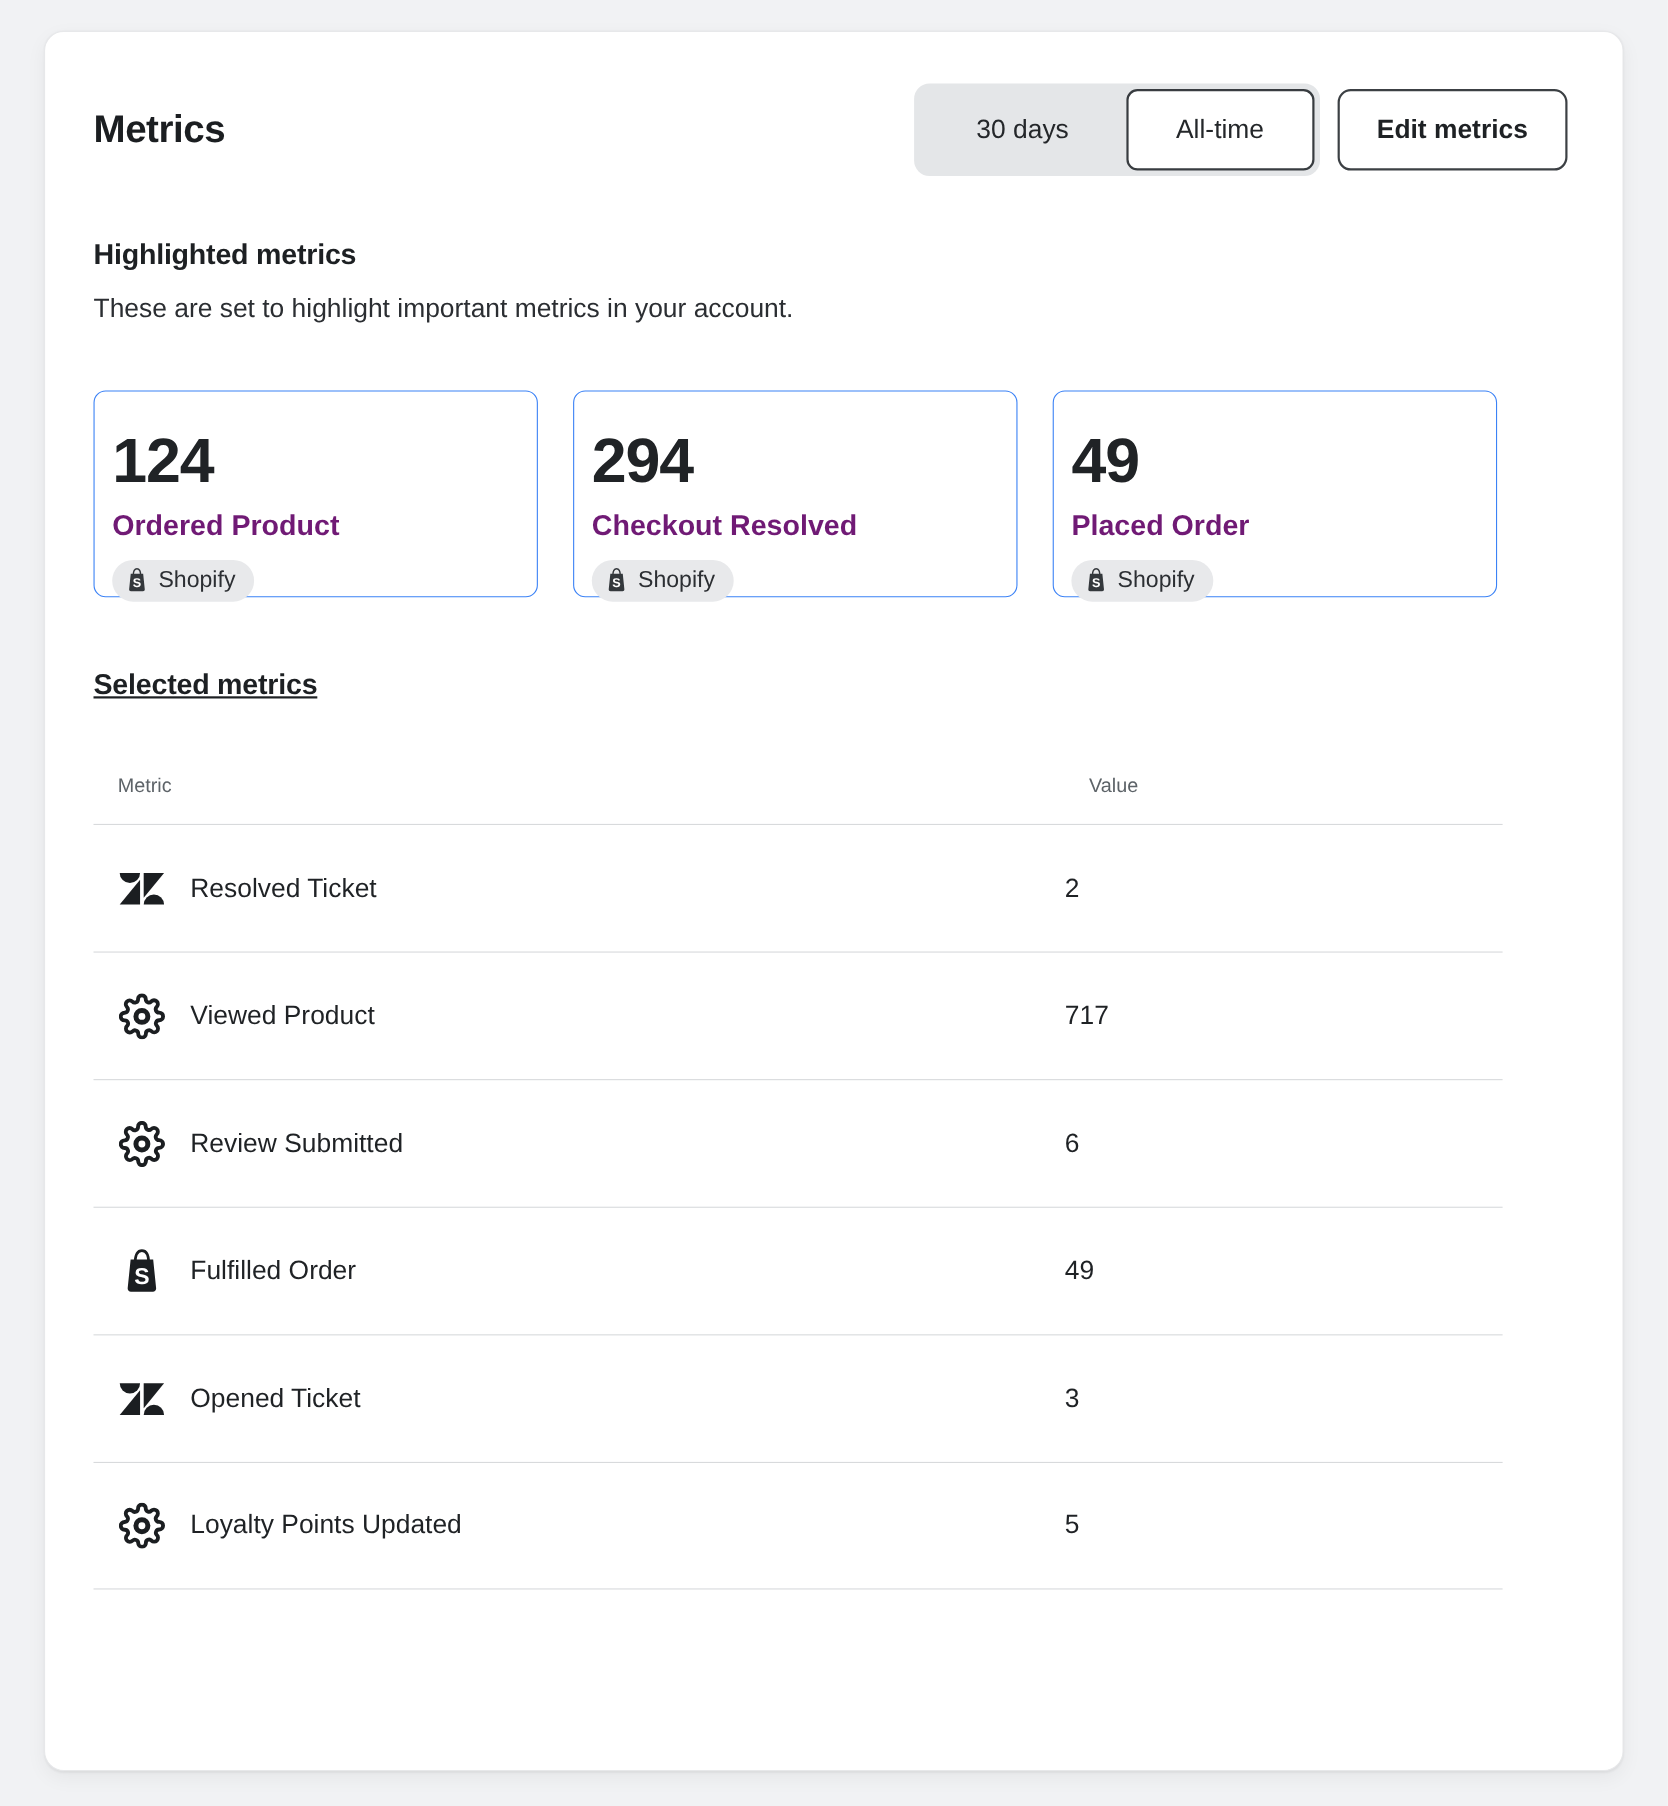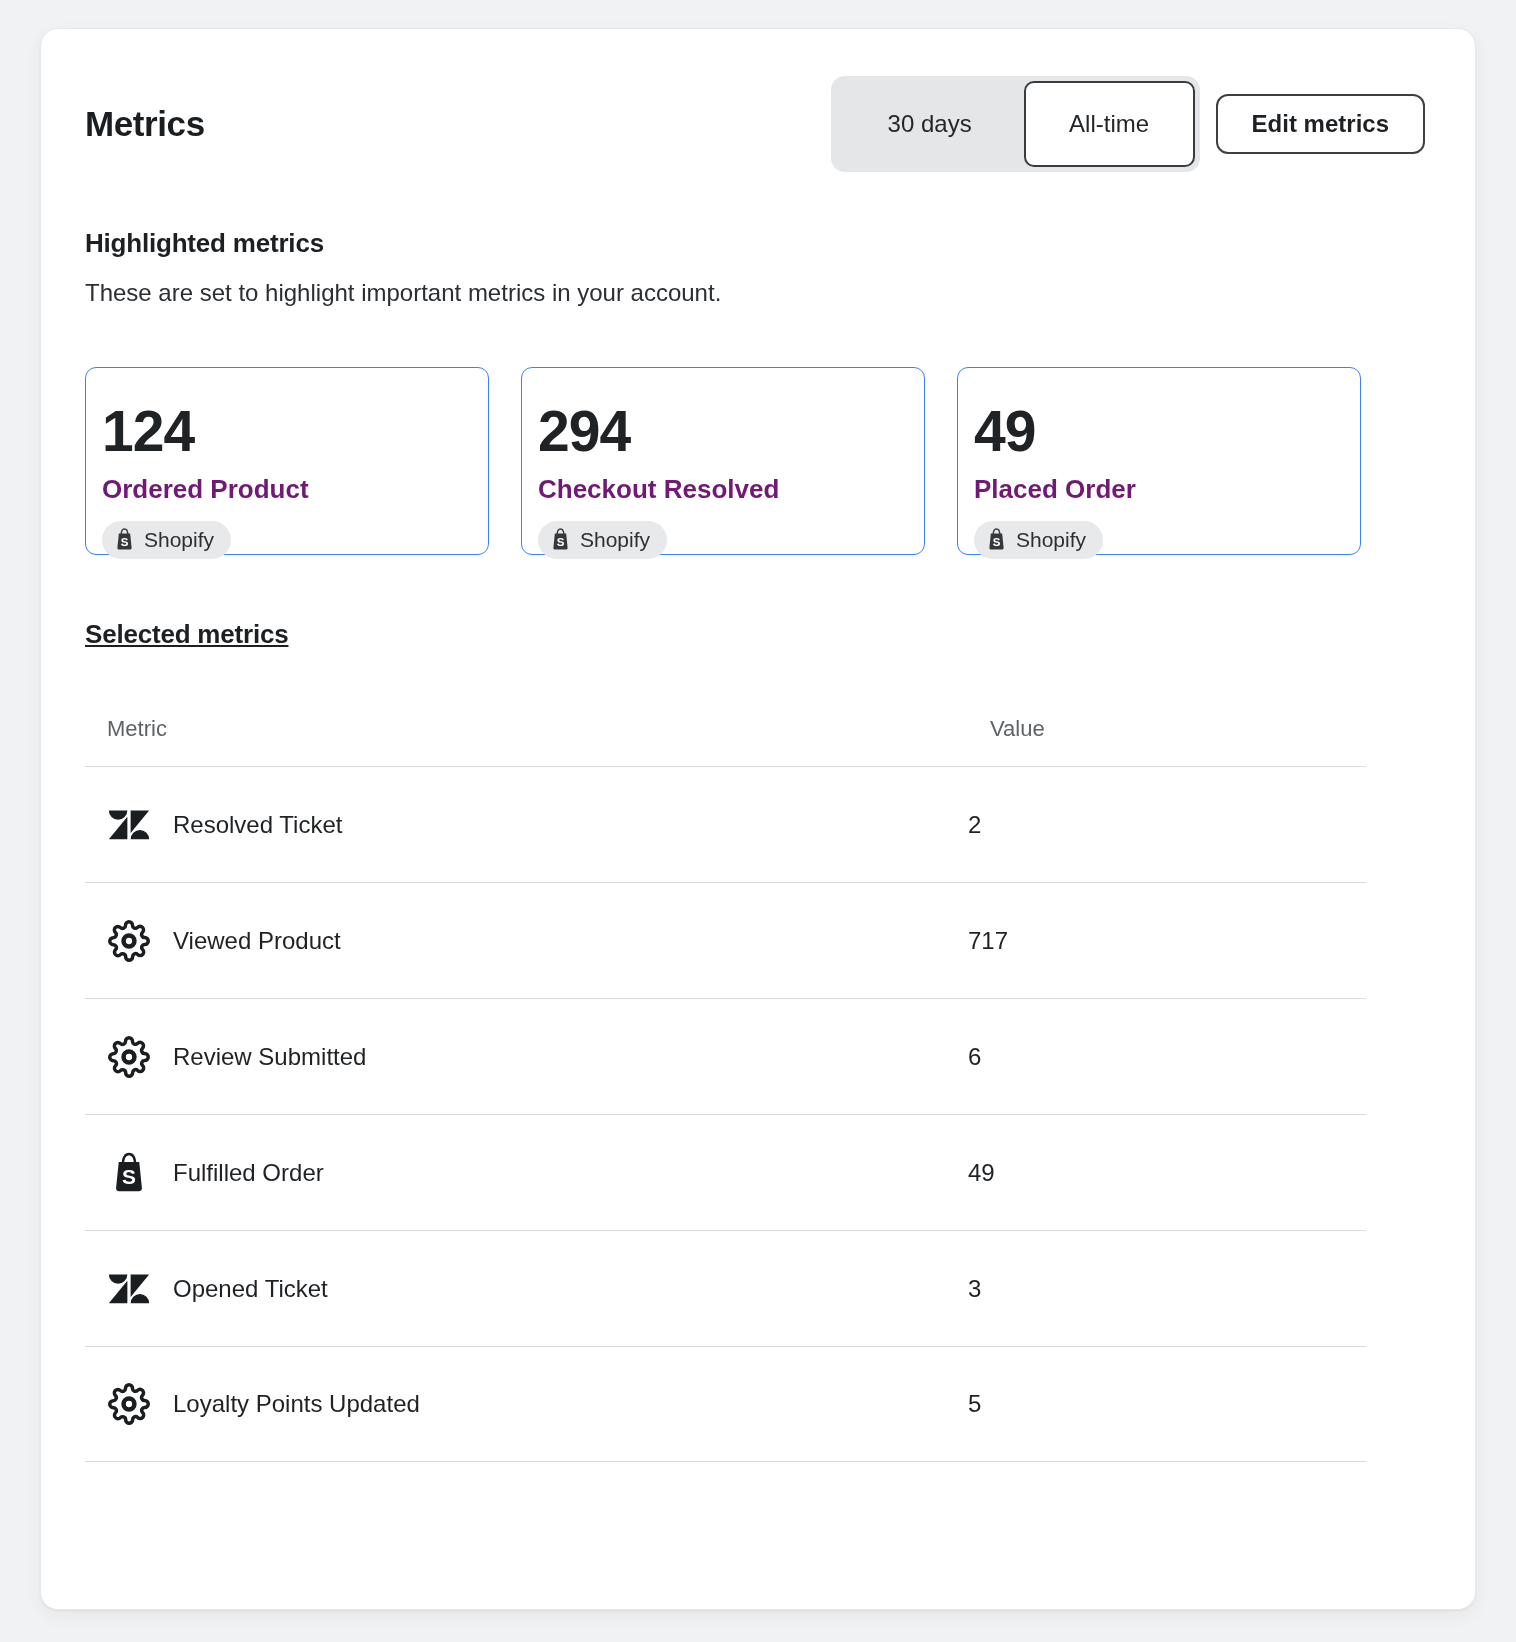--- a/index.html
+++ b/index.html
@@ -26,37 +26,37 @@
     display: flex; align-items: center; justify-content: space-between;
   }
   .page-title {
     font-size: 35px; font-weight: 700; letter-spacing: -0.4px; color: #1b1e21;
   }
   .header-controls { display: flex; align-items: center; gap: 16px; }
   .segmented {
     display: flex; align-items: center;
     background: #e4e6e8;
     border-radius: 14px;
-    height: 96px;
+    height: 84px;
     padding: 5px;
   }
   .segment {
     font-size: 24px; font-weight: 500; color: #24272a;
     display: flex; align-items: center; justify-content: center;
     height: 100%; border-radius: 10px;
     cursor: pointer;
   }
   .segment.inactive { width: 188px; background: transparent; }
   .segment.active {
     width: 171px;
     background: #ffffff;
     border: 2px solid #383c40;
   }
   .btn-outline {
-    height: 60px;
+    height: 74px;
     padding: 0 34px;
     background: #ffffff;
     border: 2px solid #3c4044;
     border-radius: 12px;
     font-size: 24px; font-weight: 700; color: #1e2124;
     display: flex; align-items: center; justify-content: center;
     cursor: pointer;
     font-family: "Liberation Sans", sans-serif;
   }
   
@@ -95,21 +95,21 @@
     height: 38px; padding: 0 17px 0 12px;
     font-size: 21px; font-weight: 500; color: #2c2f33;
   }
   .source-badge svg { display: block; }
   
   .sel-heading { margin-top: 64px; text-decoration: underline; }
   .metrics-table { width: 1281px; margin-top: 40px; }
   .thead {
     display: grid; grid-template-columns: 883px 1fr;
     padding: 26px 0 24px 22px;
-    font-size: 22px; color: #5d6368; font-weight: 400;
+    font-size: 18px; color: #5d6368; font-weight: 400;
   }
   .trow {
     display: grid; grid-template-columns: 861px 1fr;
     align-items: center;
     height: 116px;
     border-top: 1px solid #d8dadc;
     padding-left: 22px;
   }
   .trow:last-child { border-bottom: 1px solid #d8dadc; }
   .metric-cell { display: flex; align-items: center; gap: 22px; }

